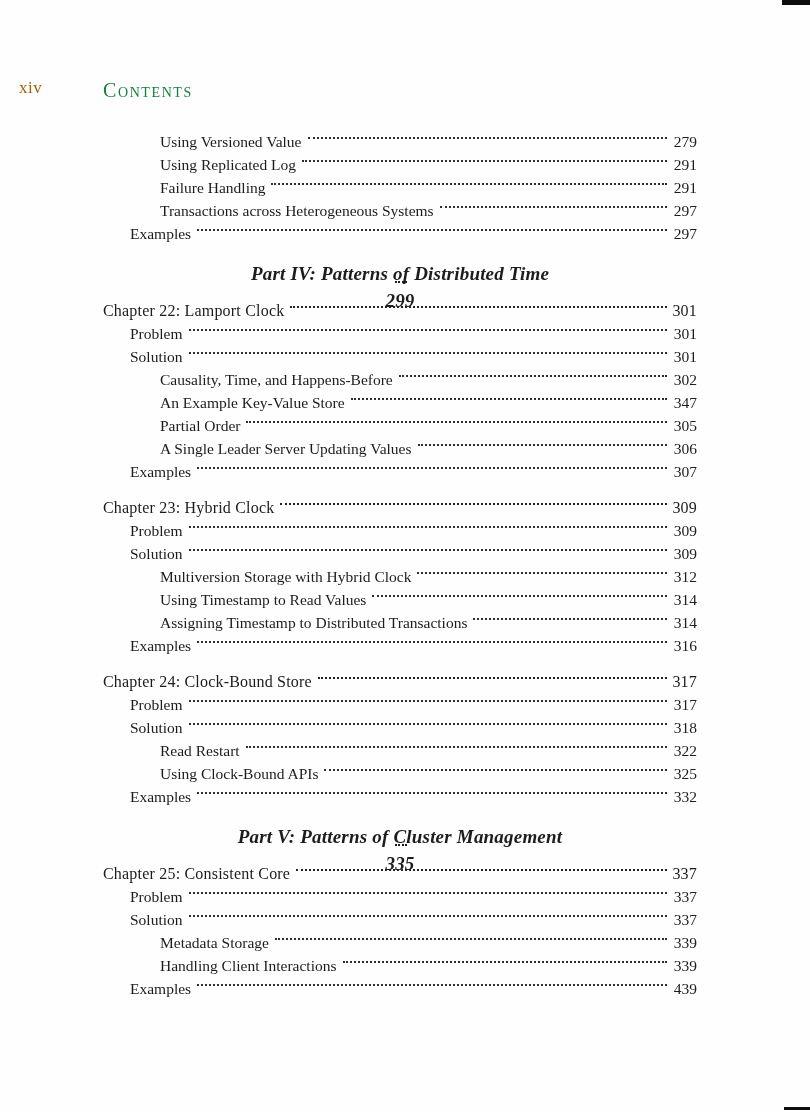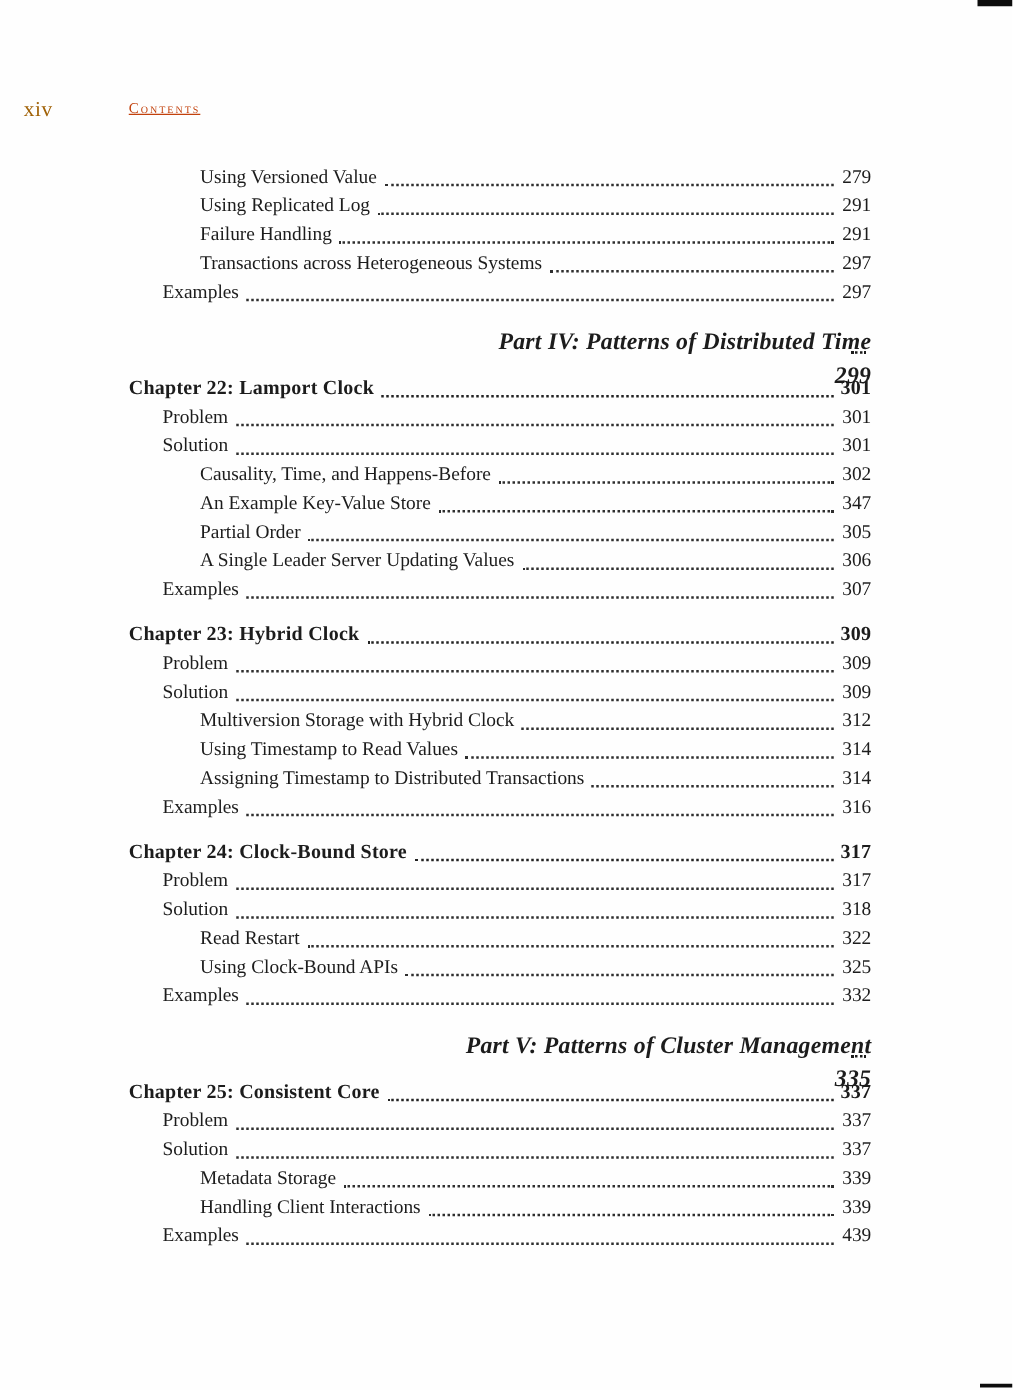--- a/index.html
+++ b/index.html
@@ -38,35 +38,34 @@
     top: 0;
     font-size: 17px;
     letter-spacing: 0.5px;
     color: #a16207;
   }
   .head-title {
     position: absolute;
     left: 103px;
     top: 1px;
     font-variant: small-caps;
-    font-size: 12px;
+    font-size: 20px;
     letter-spacing: 1.6px;
-    color: #c2410c;
-    text-decoration: underline;
+    color: #15803d;
   }
 
   .toc {
     position: absolute;
     left: 103px;
     top: 130px;
     width: 594px;
   }
   .toc-row {
     display: flex;
-    align-items: flex-end;
+    align-items: center;
     line-height: 23px;
     height: 23px;
     font-size: 15.5px;
     white-space: nowrap;
   }
   .toc-row .label { flex: 0 0 auto; }
   .toc-row .leader {
     flex: 1 1 auto;
     border-bottom: 2px dotted #2e2e2e;
     margin: 0 4px 0 6px;
@@ -77,21 +76,21 @@
     flex: 0 0 auto;
     text-align: right;
     min-width: 26px;
   }
 
   .toc-row.section { padding-left: 27px; }
   .toc-row.sub     { padding-left: 57px; }
 
   .toc-row.chapter {
     margin-top: 13px;
-    font-weight: bold;
+    font-weight: normal;
     font-size: 16px;
     letter-spacing: 0.2px;
   }
   .toc-row.chapter .leader { border-bottom: 2px dotted #222; }
 
   .toc-row.part {
     margin-top: 16px;
     font-weight: bold;
     font-style: italic;
     font-size: 19px;

